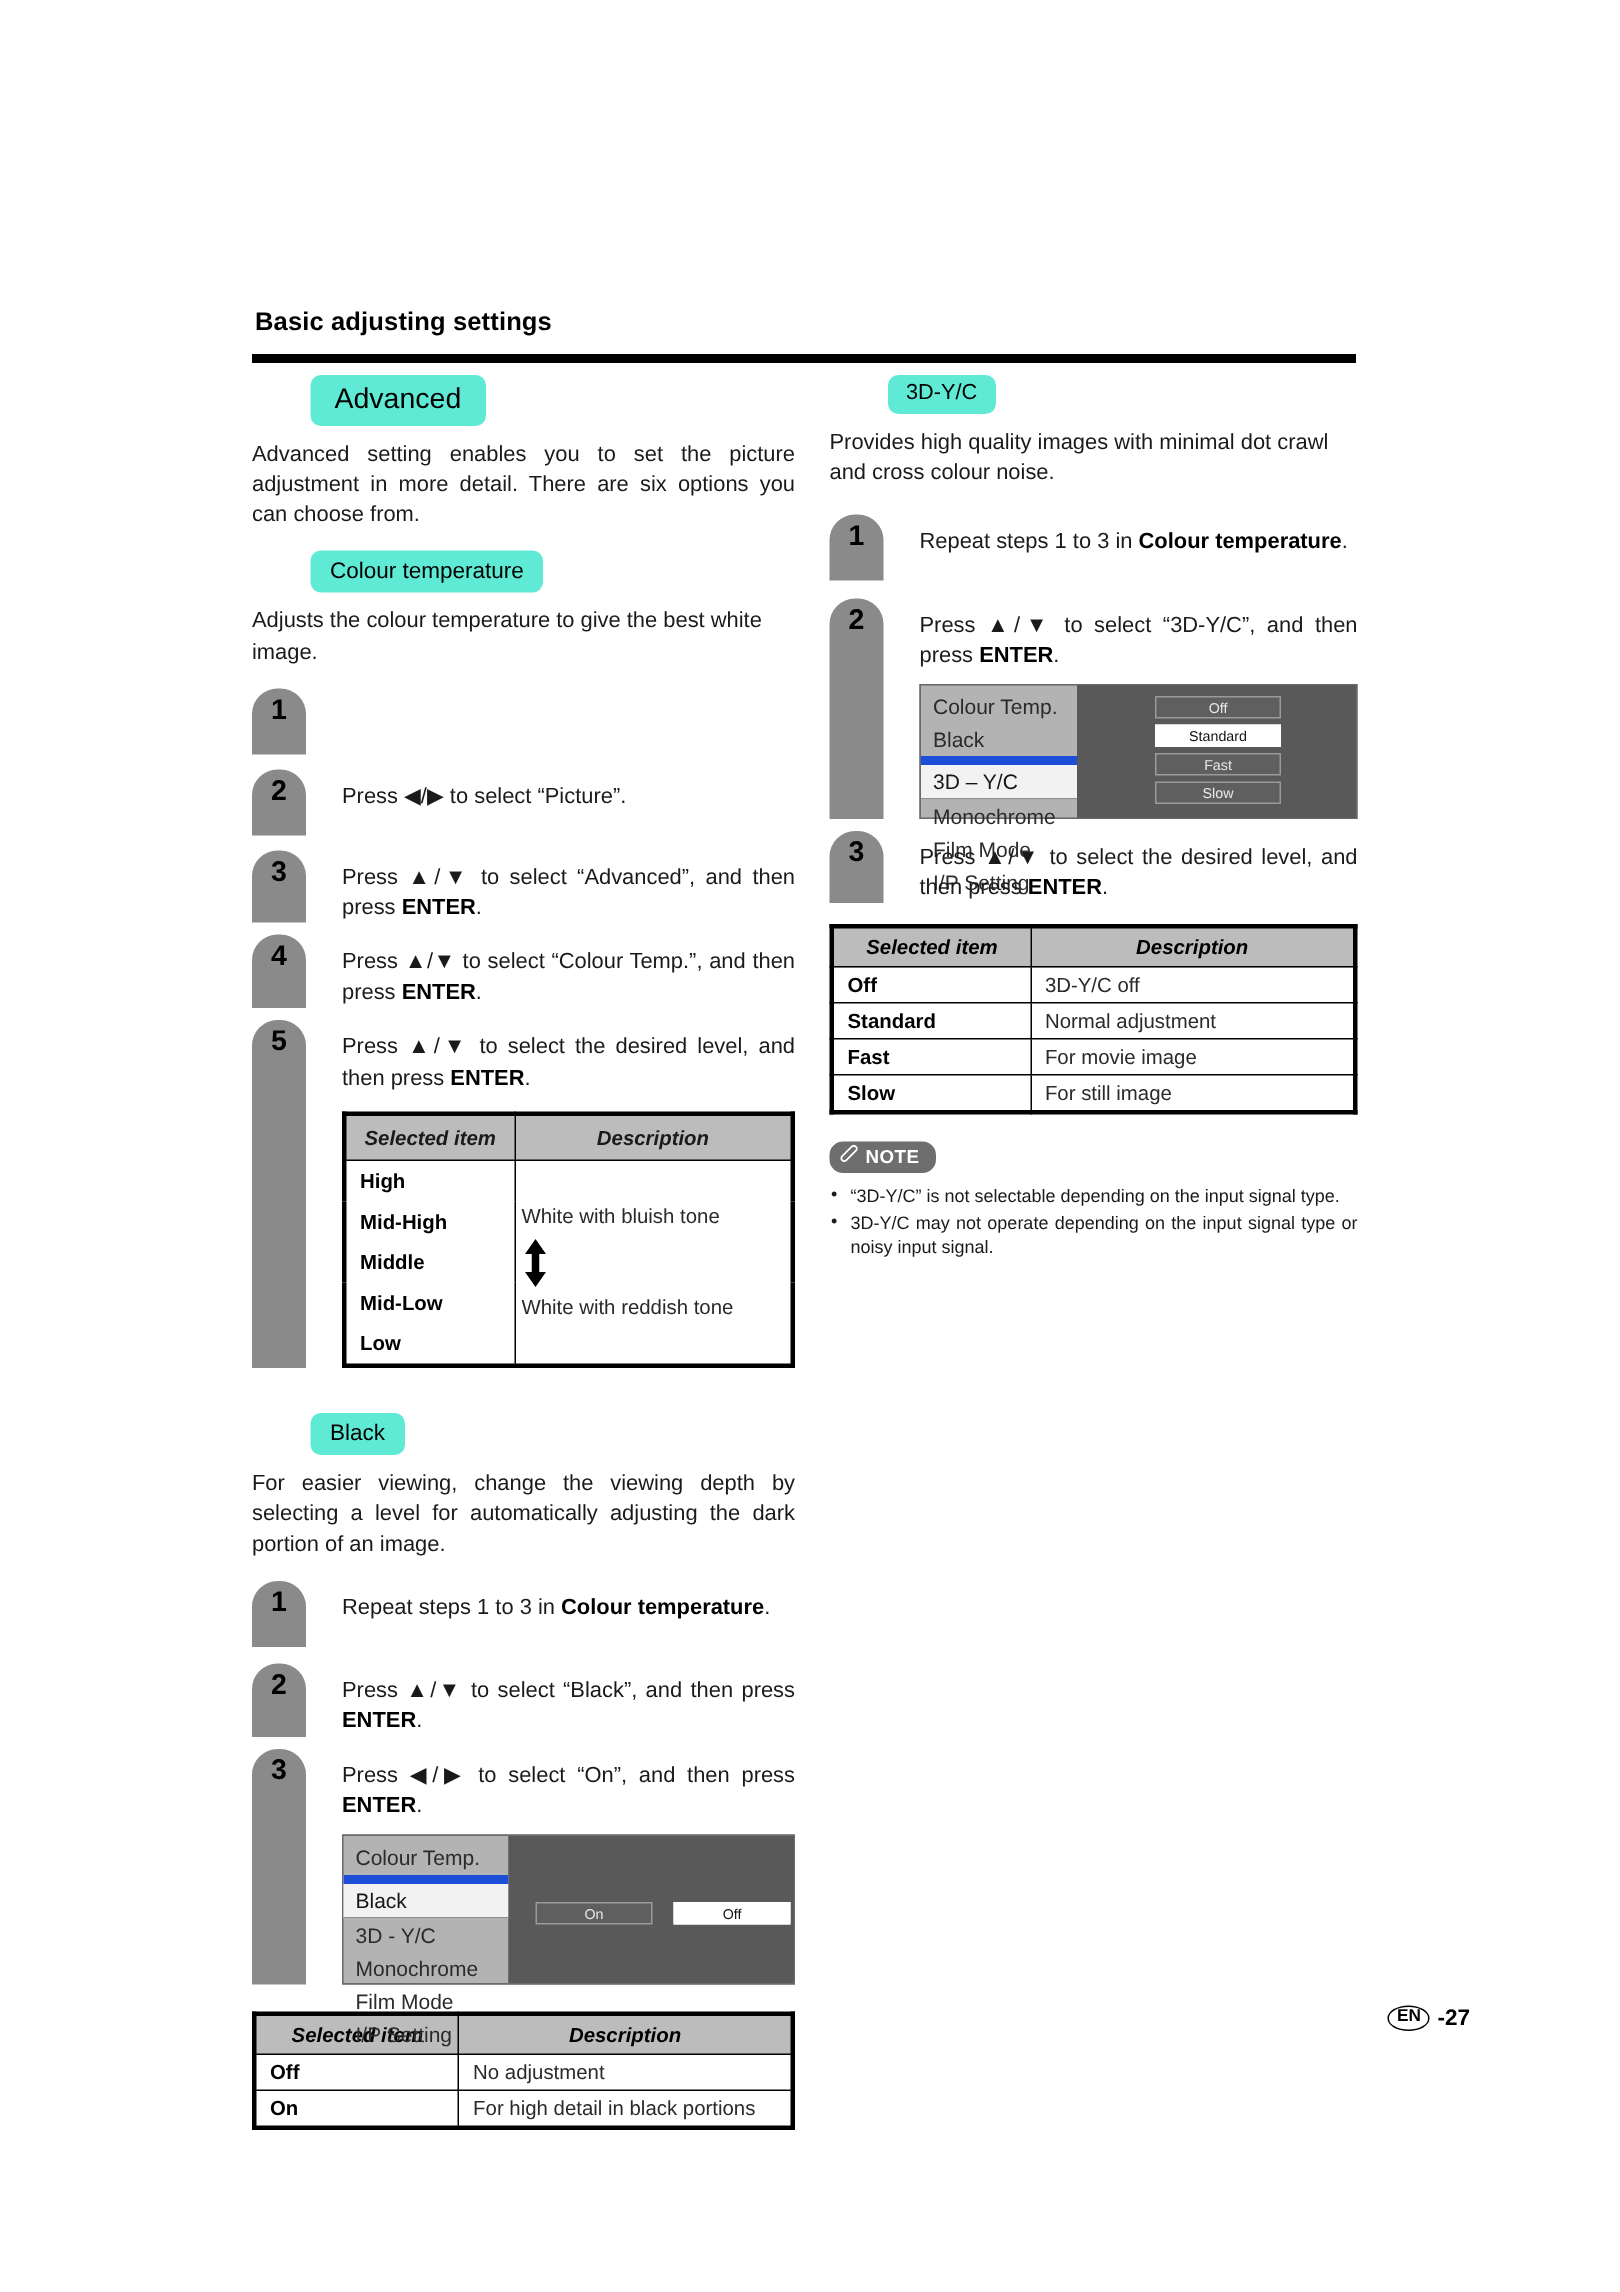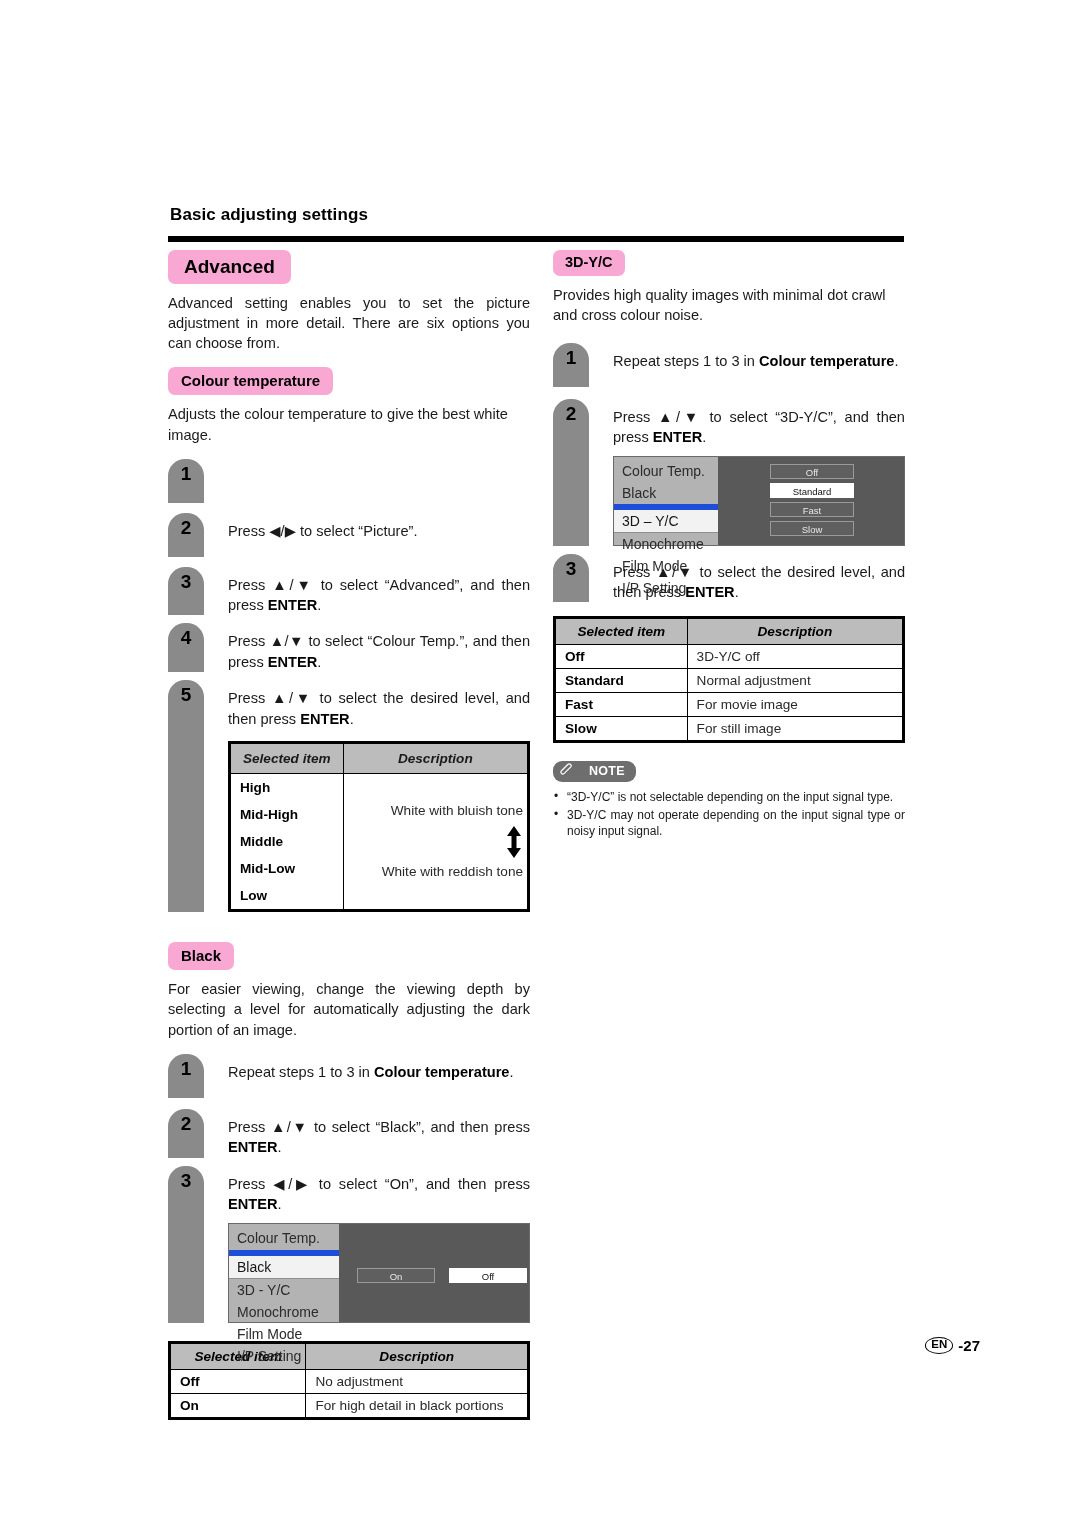--- a/index.html
+++ b/index.html
@@ -50,26 +50,27 @@
   .col-right {
     position: absolute;
     left: 553px;
     top: 250px;
     width: 352px;
   }
 
   
   .pill {
     display: inline-block;
-    background: #f9a8d4;
+    background: #5eead4;
     border-radius: 7px;
-    font-weight: bold;
+    font-weight: normal;
     color: #000;
     padding: 5px 14px 6px 14px;
     line-height: 1;
+    margin-left: 39px;
   }
   .pill.big { font-size: 19px; padding: 7px 16px 8px 16px; }
   .pill.mid { font-size: 15px; padding: 6px 13px 7px 13px; }
   .pill.sm  { font-size: 14.5px; padding: 5px 12px 6px 12px; }
 
   .para {
     font-size: 14.6px;
     line-height: 1.38;
     text-align: justify;
     margin: 9px 0 0 0;
@@ -146,21 +147,21 @@
     border-bottom: none;
   }
   .dtable td.range-cell {
     text-align: center;
     color: #2a2a2a;
     padding: 6px 4px;
   }
   .range-inner {
     display: flex;
     flex-direction: column;
-    align-items: flex-end;
+    align-items: flex-start;
     justify-content: center;
     gap: 3px;
     line-height: 1.5;
   }
   .dblarrow svg { display: block; }
 
   
   .osd {
     display: flex;
     background: #595959;
@@ -204,21 +205,21 @@
   .osd-btn.active {
     background: #ffffff;
     color: #111;
     border: 1px solid #ffffff;
   }
 
   
   .note-badge {
     display: inline-flex;
     align-items: center;
-    gap: 16px;
+    gap: 4px;
     background: #6e6e6e;
     color: #fff;
     border-radius: 9px;
     padding: 2px 11px 3px 7px;
     font-size: 12.5px;
     font-weight: bold;
     letter-spacing: 0.3px;
   }
   .note-list {
     margin: 7px 0 0 0;

